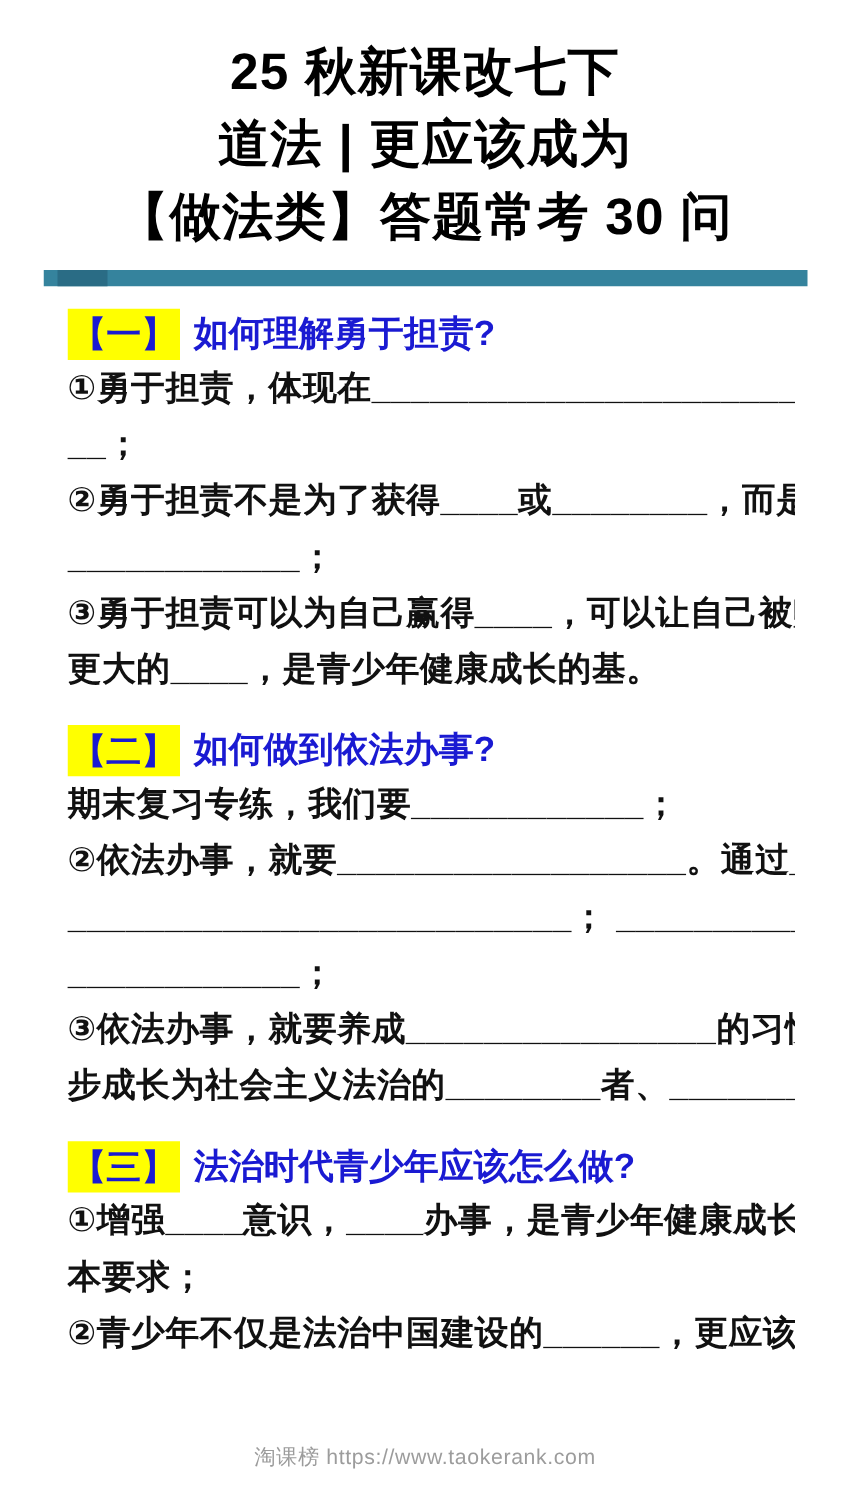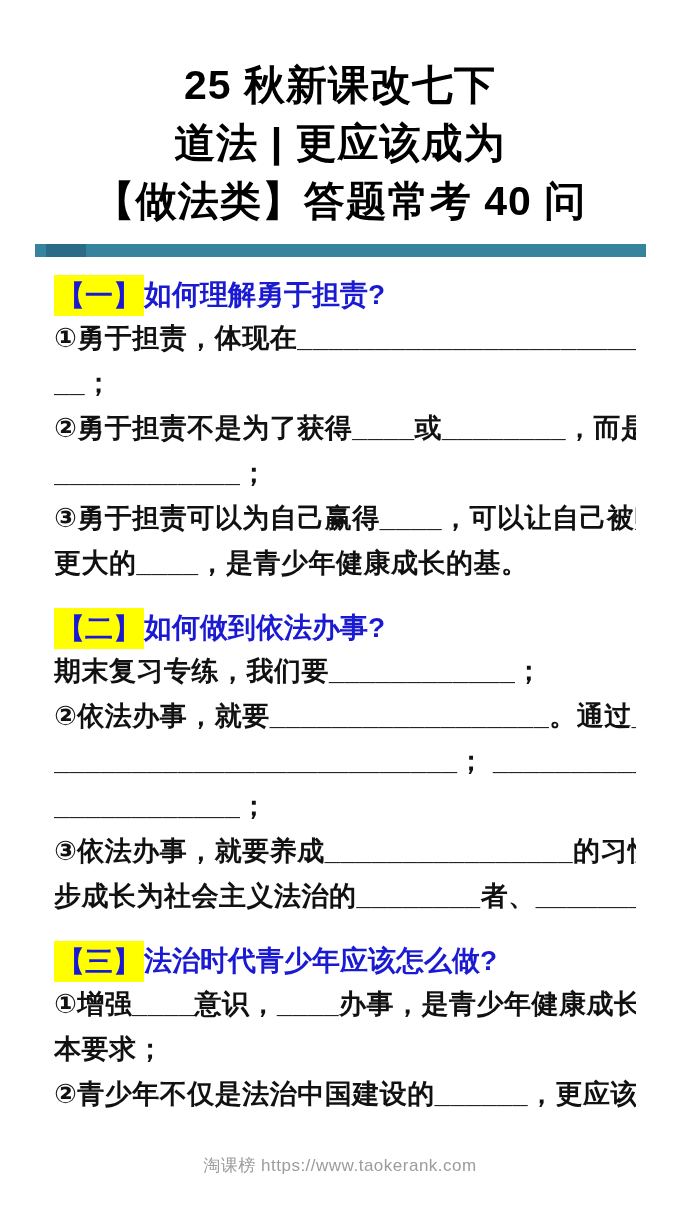--- a/index.html
+++ b/index.html
@@ -5,21 +5,21 @@
   html, body { margin: 0; padding: 0; }
   body {
     width: 680px;
     height: 1209px;
     background: #ffffff;
     font-family: "Liberation Sans", "DejaVu Sans", sans-serif;
     position: relative;
     overflow: hidden;
   }
   .title-block {
-    padding-top: 56px;
+    padding-top: 28px;
     text-align: center;
     color: #000000;
   }
   .title-line {
     font-size: 41px;
     line-height: 58px;
     font-weight: 800;
     letter-spacing: 1px;
   }
   .divider {
@@ -50,21 +50,21 @@
     font-weight: 800;
     white-space: nowrap;
   }
   .sec-tag {
     background: #ffff00;
     color: #1a1ad2;
     padding: 2px 3px 1px 3px;
   }
   .sec-question {
     color: #1a1ad2;
-    margin-left: 0;
+    margin-left: 11px;
   }
   .line {
     font-size: 27px;
     font-weight: 700;
     color: #111111;
     line-height: 45px;
     white-space: nowrap;
     letter-spacing: 0.5px;
   }
   .footer {
@@ -78,21 +78,21 @@
     color: #9c9c9c;
     letter-spacing: 0.5px;
   }
 </style>
 </head>
 <body>
 
 <div class="title-block">
   <div class="title-line">25 秋新课改七下</div>
   <div class="title-line">道法 | 更应该成为</div>
-  <div class="title-line">【做法类】答题常考 40 问</div>
+  <div class="title-line">【做法类】答题常考 30 问</div>
 </div>
 
 <div class="divider">
   <div class="divider-dark"></div>
 </div>
 
 <div class="content">
 
   <div class="section">
     <div class="sec-header">

